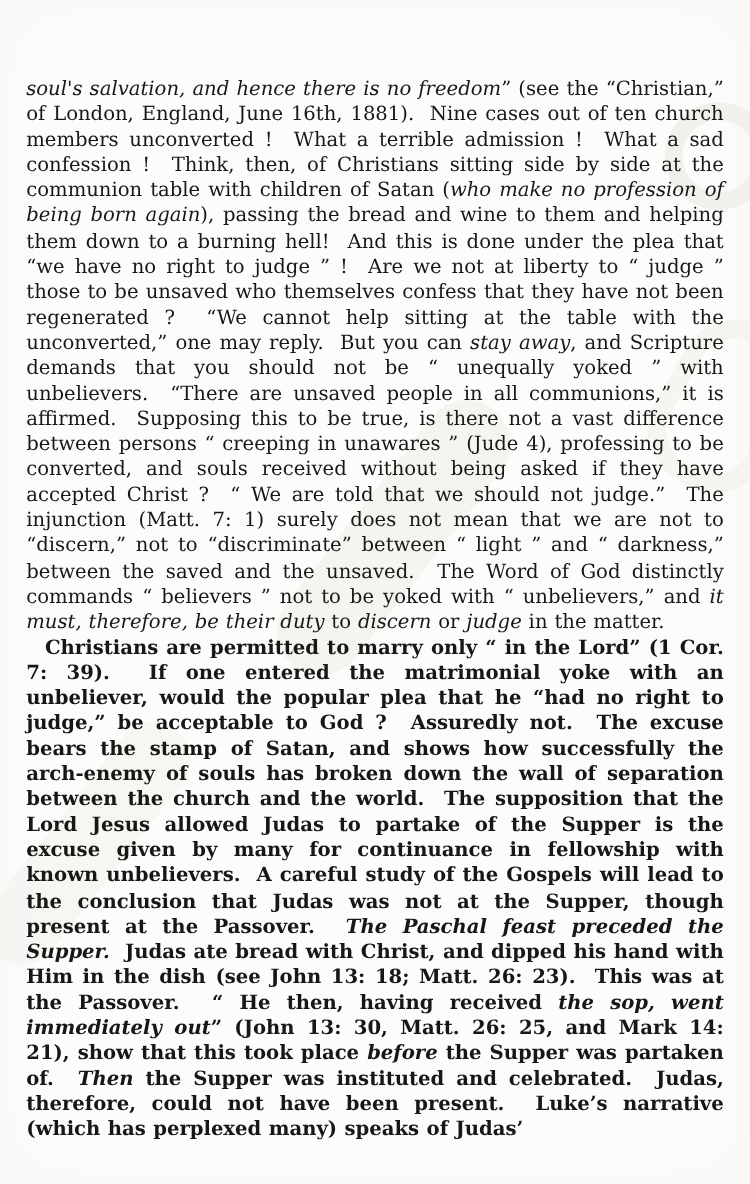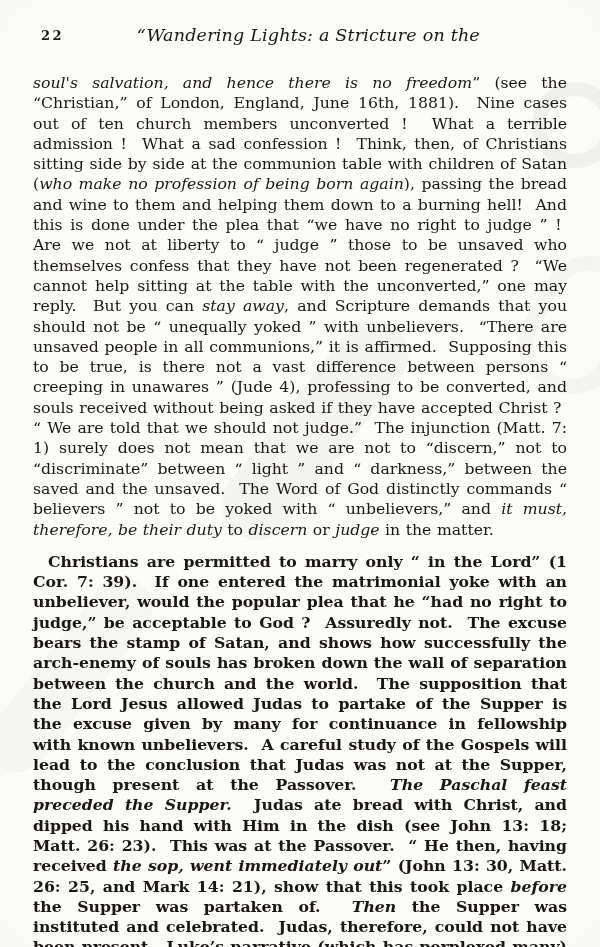--- a/index.html
+++ b/index.html
@@ -35,21 +35,21 @@
   }
   .page-body {
     position: absolute;
     top: 61px; left: 21px;
     width: 558px;
     font-size: 15.7px;
     line-height: 20.3px;
     text-align: justify;
     word-spacing: 0.5px;
   }
-  .para { margin: 12px; }
+  .para { margin: 0; }
   .para.indent { text-indent: 15px; font-weight: bold; }
   .it { font-style: italic; }
   
   .wm { position: absolute; pointer-events: none; }
   .wm-capsule-1 {
     top: 300px; left: 280px; width: 70px; height: 260px;
     transform: rotate(38deg);
     border-radius: 40px;
     background: #ededea; opacity: 0.55;
   }
@@ -76,23 +76,19 @@
 </head>
 <body style="background: rgb(252, 252, 251); color: rgb(24, 23, 21);">
 
 <div class="page">
 
   <div class="wm wm-capsule-1"></div>
   <div class="wm wm-capsule-2"></div>
   <div class="wm wm-ring-1"></div>
   <div class="wm wm-ring-2"></div>
 
-  <div class="running-head">
-    <span class="page-number">22</span>
-    <span class="running-title">“Wandering Lights: a Stricture on the</span>
-  </div>
 
   <div class="page-body">
       <p class="para"><span class="it">soul's salvation, and hence there is no freedom</span><span>” (see the “Christian,” of London, England, June 16th, 1881).&nbsp; Nine cases out of ten church members unconverted !&nbsp; What a terrible admission !&nbsp; What a sad confession !&nbsp; Think, then, of Christians sitting side by side at the communion table with children of Satan (</span><span class="it">who make no profession of being born again</span><span>), passing the bread and wine to them and helping them down to a burning hell!&nbsp; And this is done under the plea that “we have no right to judge ” !&nbsp; Are we not at liberty to “ judge ” those to be unsaved who themselves confess that they have not been regenerated ?&nbsp; “We cannot help sitting at the table with the unconverted,” one may reply.&nbsp; But you can </span><span class="it">stay away</span><span>, and Scripture demands that you should not be “ unequally yoked ” with unbelievers.&nbsp; “There are unsaved people in all communions,” it is affirmed.&nbsp; Supposing this to be true, is there not a vast difference between persons “ creeping in unawares ” (Jude 4), professing to be converted, and souls received without being asked if they have accepted Christ ?&nbsp; “ We are told that we should not judge.”&nbsp; The injunction (Matt. 7: 1) surely does not mean that we are not to “discern,” not to “discriminate” between “ light ” and “ darkness,” between the saved and the unsaved.&nbsp; The Word of God distinctly commands “ believers ” not to be yoked with “ unbelievers,” and </span><span class="it">it must, therefore, be their duty</span><span> to </span><span class="it">discern</span><span> or </span><span class="it">judge</span><span> in the matter.</span></p>
       <p class="para indent"><span>Christians are permitted to marry only “ in the Lord” (1 Cor. 7: 39).&nbsp; If one entered the matrimonial yoke with an unbeliever, would the popular plea that he “had no right to judge,” be acceptable to God ?&nbsp; Assuredly not.&nbsp; The excuse bears the stamp of Satan, and shows how successfully the arch-enemy of souls has broken down the wall of separation between the church and the world.&nbsp; The supposition that the Lord Jesus allowed Judas to partake of the Supper is the excuse given by many for continuance in fellowship with known unbelievers.&nbsp; A careful study of the Gospels will lead to the conclusion that Judas was not at the Supper, though present at the Passover.&nbsp; </span><span class="it">The Paschal feast preceded the Supper.</span><span>&nbsp; Judas ate bread with Christ, and dipped his hand with Him in the dish (see John 13: 18; Matt. 26: 23).&nbsp; This was at the Passover.&nbsp; “ He then, having received </span><span class="it">the sop, went immediately out</span><span>” (John 13: 30, Matt. 26: 25, and Mark 14: 21), show that this took place </span><span class="it">before</span><span> the Supper was partaken of.&nbsp; </span><span class="it">Then</span><span> the Supper was instituted and celebrated.&nbsp; Judas, therefore, could not have been present.&nbsp; Luke’s narrative (which has perplexed many) speaks of Judas’</span></p>
     </div>
 
 </div>
 
 </body></html>

